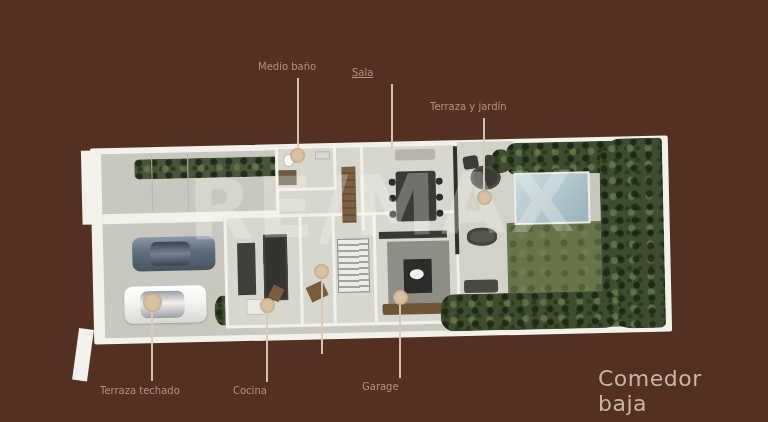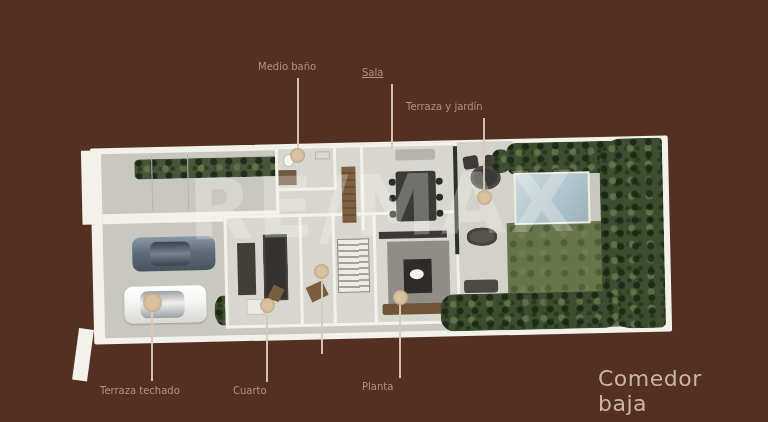--- a/index.html
+++ b/index.html
@@ -130,23 +130,23 @@
     background:repeating-linear-gradient(90deg,#8a6a48 0 6px,#6f5438 6px 8px);}
   
   .lab{position:absolute;font-size:10px;line-height:1.3;text-align:left;
     color:var(--label-text,#b2917e);}
   .cline{position:absolute;width:2px;background:var(--connector,#d9c9b8);opacity:.95;}
   .dot{position:absolute;width:15px;height:15px;border-radius:50%;
     background:var(--marker,#d9c2a1);box-shadow:inset 0 0 3px rgba(90,60,30,.4);}
   .lab-medio{left:258px;top:60px;width:90px;}
   .line-medio{left:297px;top:78px;height:70px;}
   .dot-medio{left:290px;top:148px;}
-  .lab-sala{left:362px;top:66px;width:60px;text-decoration:underline;}
+  .lab-sala{left:352px;top:66px;width:60px;text-decoration:underline;}
   .line-sala{left:391px;top:84px;height:64px;}
-  .lab-terraza{left:406px;top:100px;width:110px;}
+  .lab-terraza{left:430px;top:100px;width:110px;}
   .line-terraza{left:483px;top:118px;height:72px;}
   .dot-terraza{left:477px;top:190px;}
   .lab-garage{left:100px;top:384px;width:120px;}
   .line-garage{left:151px;top:311px;height:70px;}
   .dot-garage{left:143px;top:293px;width:19px;height:19px;}
   .lab-cocina{left:233px;top:384px;width:68px;}
   .line-cocina{left:266px;top:314px;height:68px;}
   .dot-cocina{left:260px;top:298px;}
   .lab-cuarto{left:266px;top:356px;width:115px;}
   .line-cuarto{left:321px;top:280px;height:74px;}
@@ -238,23 +238,23 @@
   <div class="cline line-terraza"></div>
   <div class="dot dot-terraza"></div>
   <div class="lab lab-terraza">Terraza y jardín</div>
 
   <div class="cline line-garage"></div>
   <div class="dot dot-garage"></div>
   <div class="lab lab-garage">Terraza techado</div>
 
   <div class="cline line-cocina"></div>
   <div class="dot dot-cocina"></div>
-  <div class="lab lab-cocina">Cuarto</div>
+  <div class="lab lab-cocina">Cocina</div>
 
   <div class="cline line-cuarto"></div>
   <div class="dot dot-cuarto"></div>
 
   <div class="cline line-comedor"></div>
   <div class="dot dot-comedor"></div>
-  <div class="lab lab-comedor">Planta</div>
+  <div class="lab lab-comedor">Garage</div>
 
   <div class="caption">Comedor baja</div>
 </div>
 
 </body></html>

